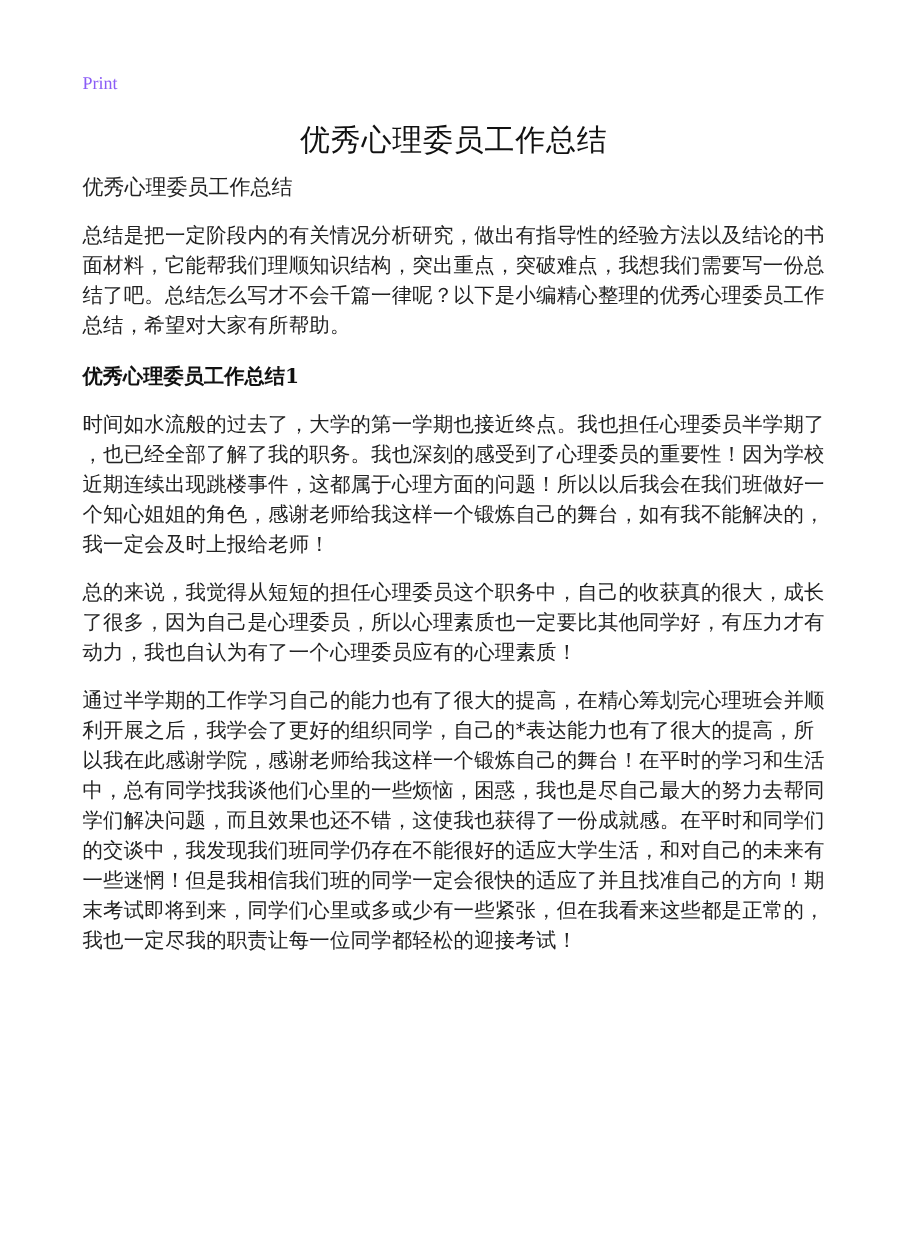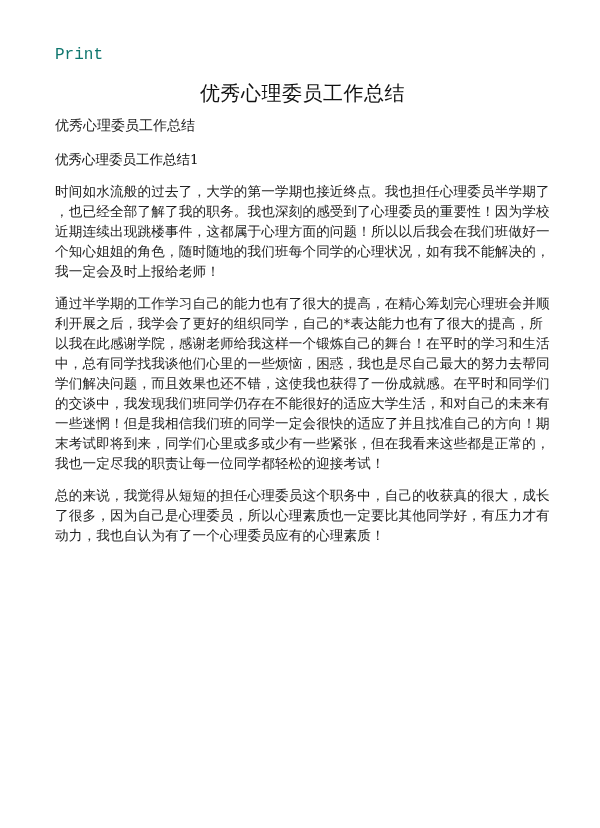--- a/index.html
+++ b/index.html
@@ -15,23 +15,23 @@
       color: #111111;
       font-family: "DejaVu Sans", "Liberation Sans", sans-serif;
     }
     .page {
       position: absolute;
       left: 55px;
       top: 47px;
       width: 495px;
     }
     .print-link {
-      font-family: Liberation Mono, monospace;
-      font-size: 16px;
-      color: #0f766e;
+      font-family: Liberation Serif, serif;
+      font-size: 12px;
+      color: #8b5cf6;
       line-height: 16px;
       height: 16px;
       cursor: pointer;
     }
     .doc-title {
       text-align: center;
       font-size: 20px;
       font-weight: normal;
       margin: 16px 0 0 0;
       line-height: 28px;
@@ -48,55 +48,59 @@
       font-size: 13.6px;
       line-height: 20px;
       margin: 12px 0 0 0;
       color: #222;
       white-space: pre-line;
       letter-spacing: 0.15px;
     }
     .section-heading {
       font-family: "DejaVu Serif", "Liberation Serif", serif;
       font-size: 13.5px;
-      font-weight: normal;
+      font-weight: bold;
       line-height: 20px;
       margin: 14px 0 0 0;
       color: #111;
     }
   </style>
 </head>
 <body>
 
 <div class="page">
 
   <div class="print-link">Print</div>
 
   <h1 class="doc-title">优秀心理委员工作总结</h1>
 
   <div class="doc-subtitle">优秀心理委员工作总结</div>
 
+  <p class="para">总结是把一定阶段内的有关情况分析研究，做出有指导性的经验方法以及结论的书
+面材料，它能帮我们理顺知识结构，突出重点，突破难点，我想我们需要写一份总
+结了吧。总结怎么写才不会千篇一律呢？以下是小编精心整理的优秀心理委员工作
+总结，希望对大家有所帮助。</p>
 
   <section>
     <h2 class="section-heading">优秀心理委员工作总结1</h2>
     <p class="para">时间如水流般的过去了，大学的第一学期也接近终点。我也担任心理委员半学期了
 ，也已经全部了解了我的职务。我也深刻的感受到了心理委员的重要性！因为学校
 近期连续出现跳楼事件，这都属于心理方面的问题！所以以后我会在我们班做好一
-个知心姐姐的角色，随时随地的我们班每个同学的心理状况，如有我不能解决的，
+个知心姐姐的角色，感谢老师给我这样一个锻炼自己的舞台，如有我不能解决的，
 我一定会及时上报给老师！</p>
+    <p class="para">总的来说，我觉得从短短的担任心理委员这个职务中，自己的收获真的很大，成长
+了很多，因为自己是心理委员，所以心理素质也一定要比其他同学好，有压力才有
+动力，我也自认为有了一个心理委员应有的心理素质！</p>
     <p class="para">通过半学期的工作学习自己的能力也有了很大的提高，在精心筹划完心理班会并顺
 利开展之后，我学会了更好的组织同学，自己的*表达能力也有了很大的提高，所
 以我在此感谢学院，感谢老师给我这样一个锻炼自己的舞台！在平时的学习和生活
 中，总有同学找我谈他们心里的一些烦恼，困惑，我也是尽自己最大的努力去帮同
 学们解决问题，而且效果也还不错，这使我也获得了一份成就感。在平时和同学们
 的交谈中，我发现我们班同学仍存在不能很好的适应大学生活，和对自己的未来有
 一些迷惘！但是我相信我们班的同学一定会很快的适应了并且找准自己的方向！期
 末考试即将到来，同学们心里或多或少有一些紧张，但在我看来这些都是正常的，
 我也一定尽我的职责让每一位同学都轻松的迎接考试！</p>
-    <p class="para">总的来说，我觉得从短短的担任心理委员这个职务中，自己的收获真的很大，成长
-了很多，因为自己是心理委员，所以心理素质也一定要比其他同学好，有压力才有
-动力，我也自认为有了一个心理委员应有的心理素质！</p>
   </section>
 
   <section>
   </section>
 
 </div>
 
 </body></html>

